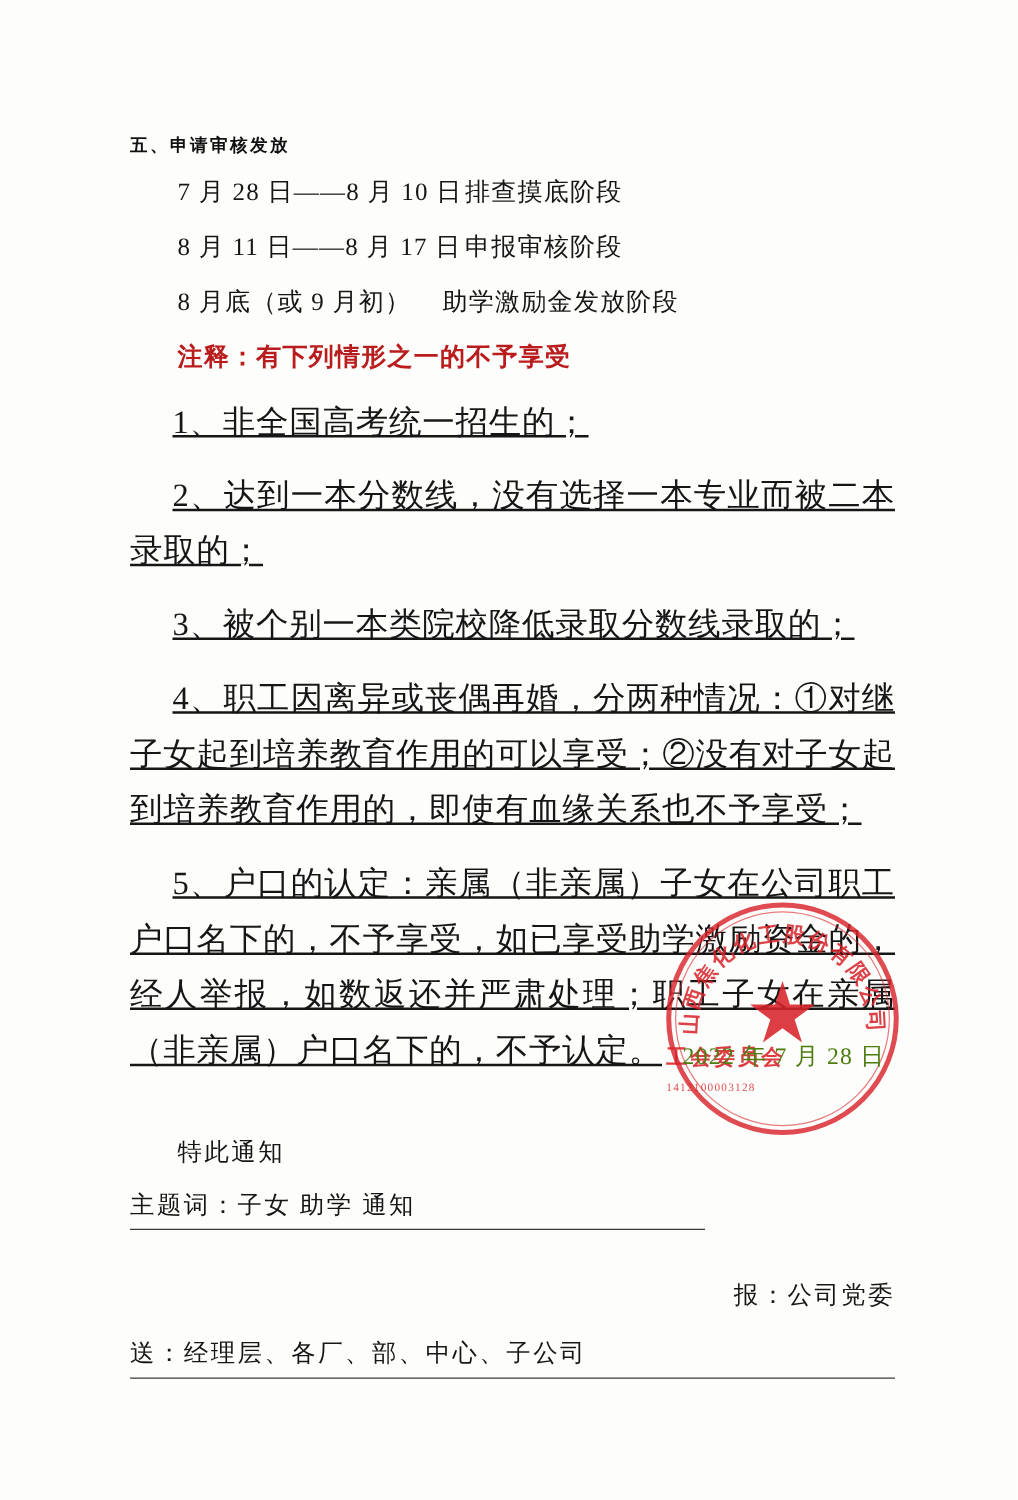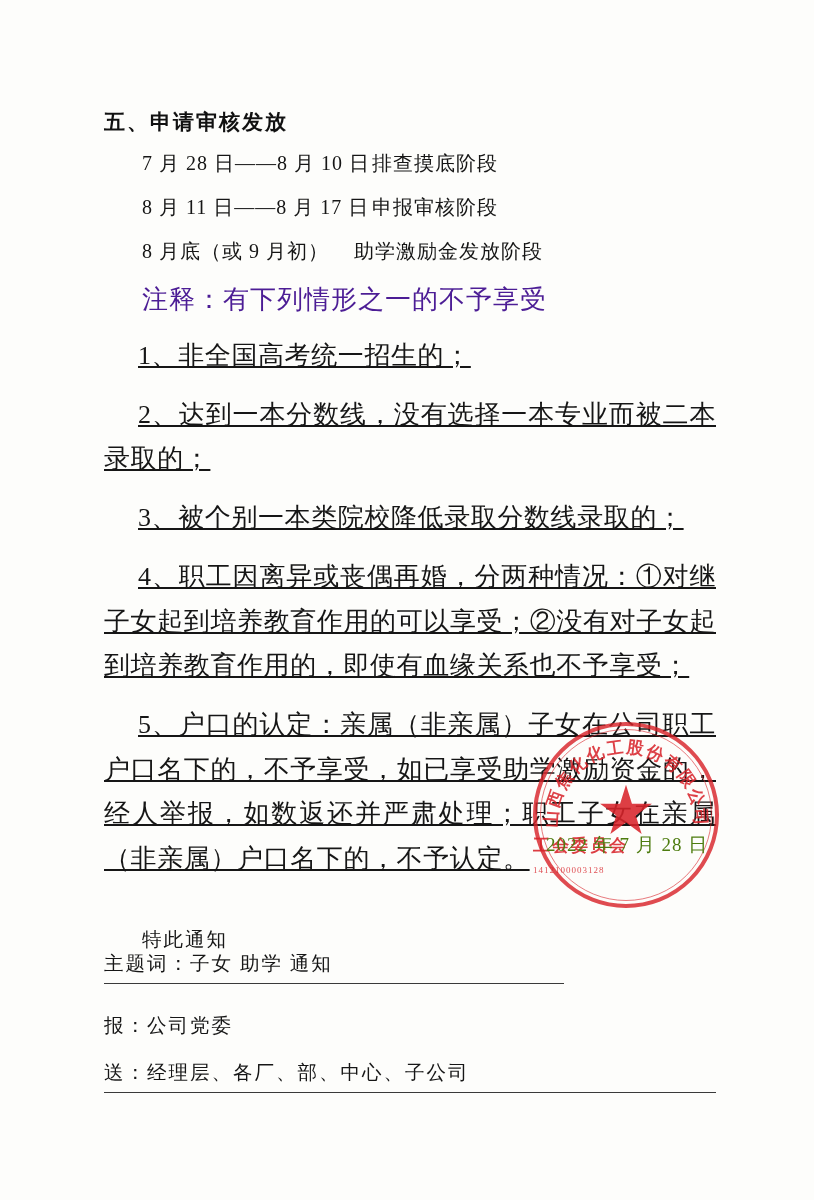--- a/index.html
+++ b/index.html
@@ -23,21 +23,21 @@
   }
 
   .content {
     position: absolute;
     left: 104px;
     top: 108px;
     width: 612px;
   }
 
   .section-title {
-    font-size: 21px;
+    font-size: 14px;
     font-weight: bold;
     letter-spacing: 2px;
     margin: 0 0 14px 0;
     color: #111;
   }
 
   .sched-line {
     display: flex;
     font-size: 20px;
     letter-spacing: 1px;
@@ -51,25 +51,26 @@
     white-space: nowrap;
   }
   .sched-date.wide {
     width: 212px;
   }
   .sched-phase {
     white-space: nowrap;
   }
 
   .note-line {
-    font-size: 26px;
+    font-size: 20px;
     letter-spacing: 1px;
     margin: 0 0 17px 0;
     padding-left: 38px;
-    color: #4c1d95;
+    color: #b91c1c;
+    font-weight: bold;
   }
 
   .item {
     font-size: 26px;
     line-height: 1.72;
     letter-spacing: 0.6px;
     margin: 14px 0 11px 0;
     text-indent: 34px;
     text-align: justify;
     color: #161616;
@@ -164,38 +165,39 @@
     position: absolute;
     left: 104px;
     top: 950px;
     width: 612px;
   }
   .footer-row {
     font-size: 19.5px;
     letter-spacing: 2px;
     color: #161616;
     padding-bottom: 7px;
-    margin-bottom: 28px;
+    margin-bottom: 38px;
     position: relative;
   }
   .footer-row .ul {
     position: absolute;
     left: 0;
     right: 0;
     bottom: 0;
     height: 1px;
     background: #3a3a3a;
   }
   .footer-row .ul.short {
     right: 152px;
   }
   .footer-row.plain {
     border: none;
     margin-bottom: 20px;
     padding-bottom: 0;
+    text-align: right;
   }
 </style>
 </head>
 <body>
 
 <div class="page">
 
   <div class="content">
 
     <h2 class="section-title">五、申请审核发放</h2>

